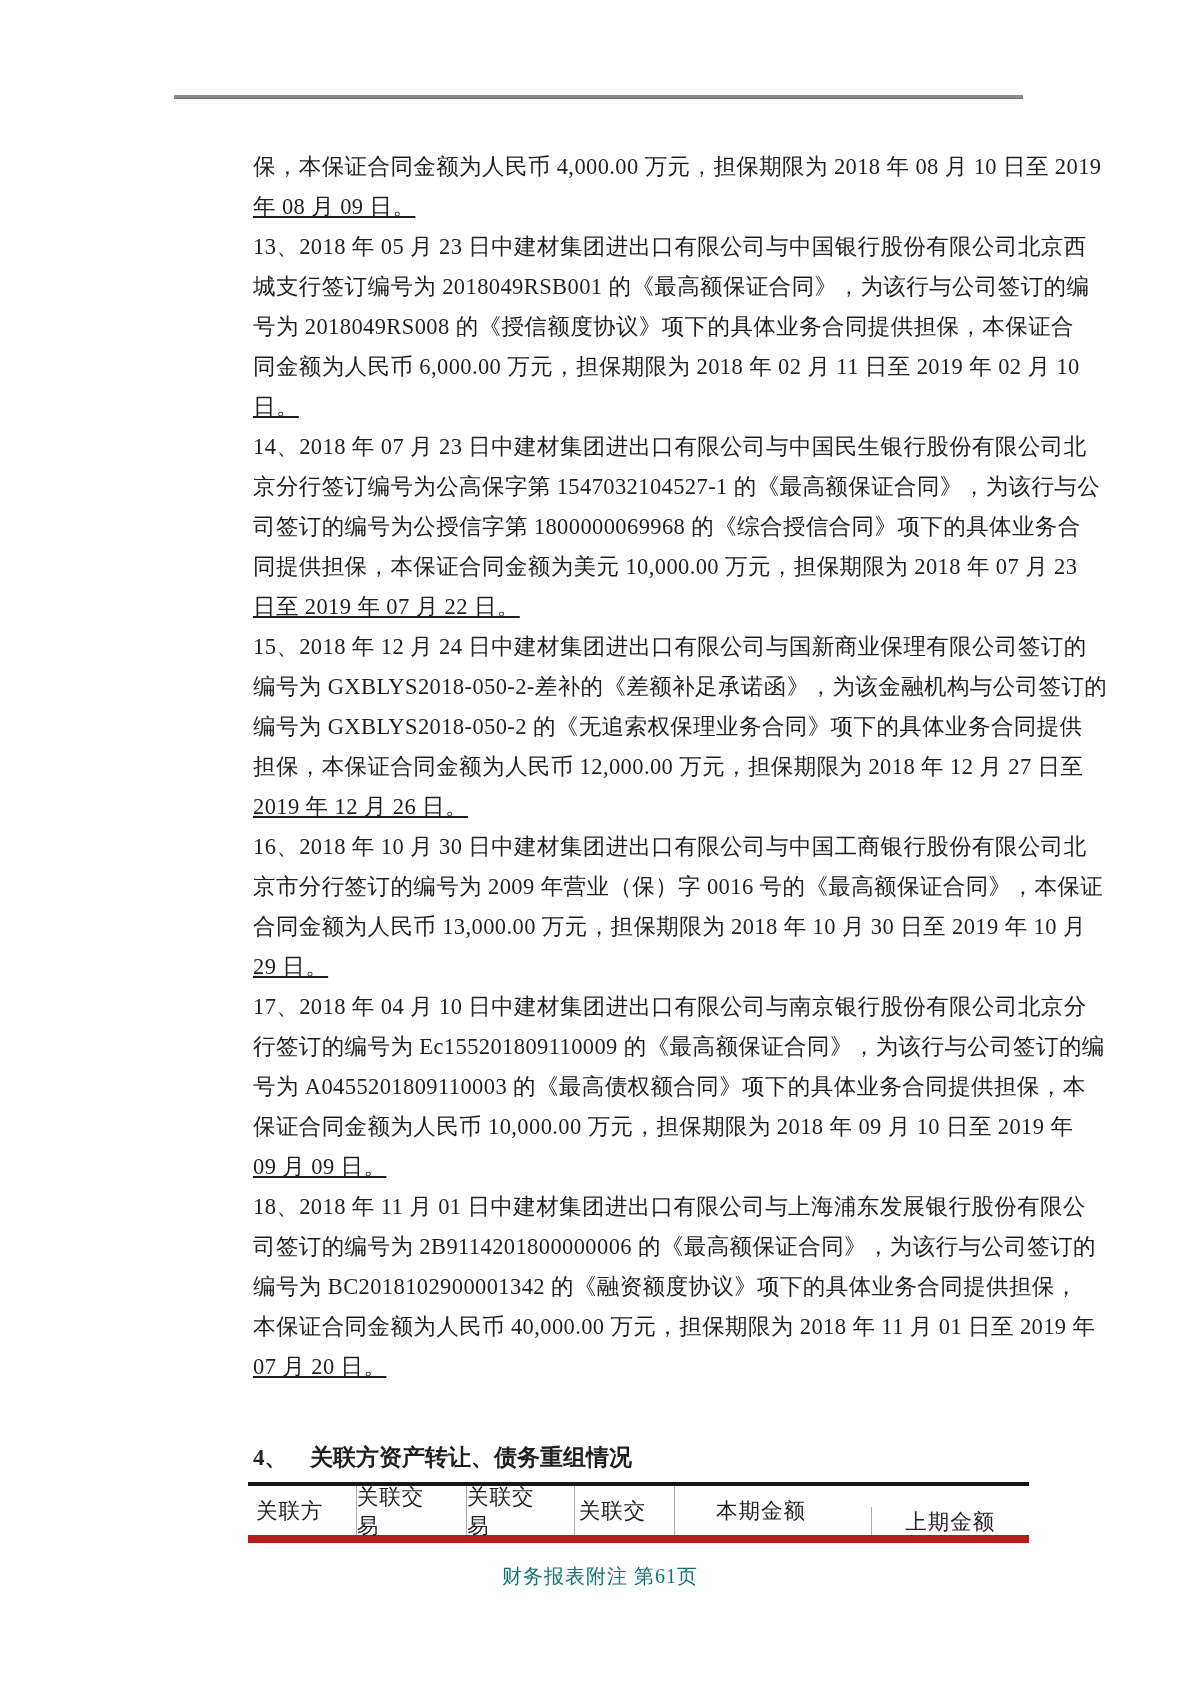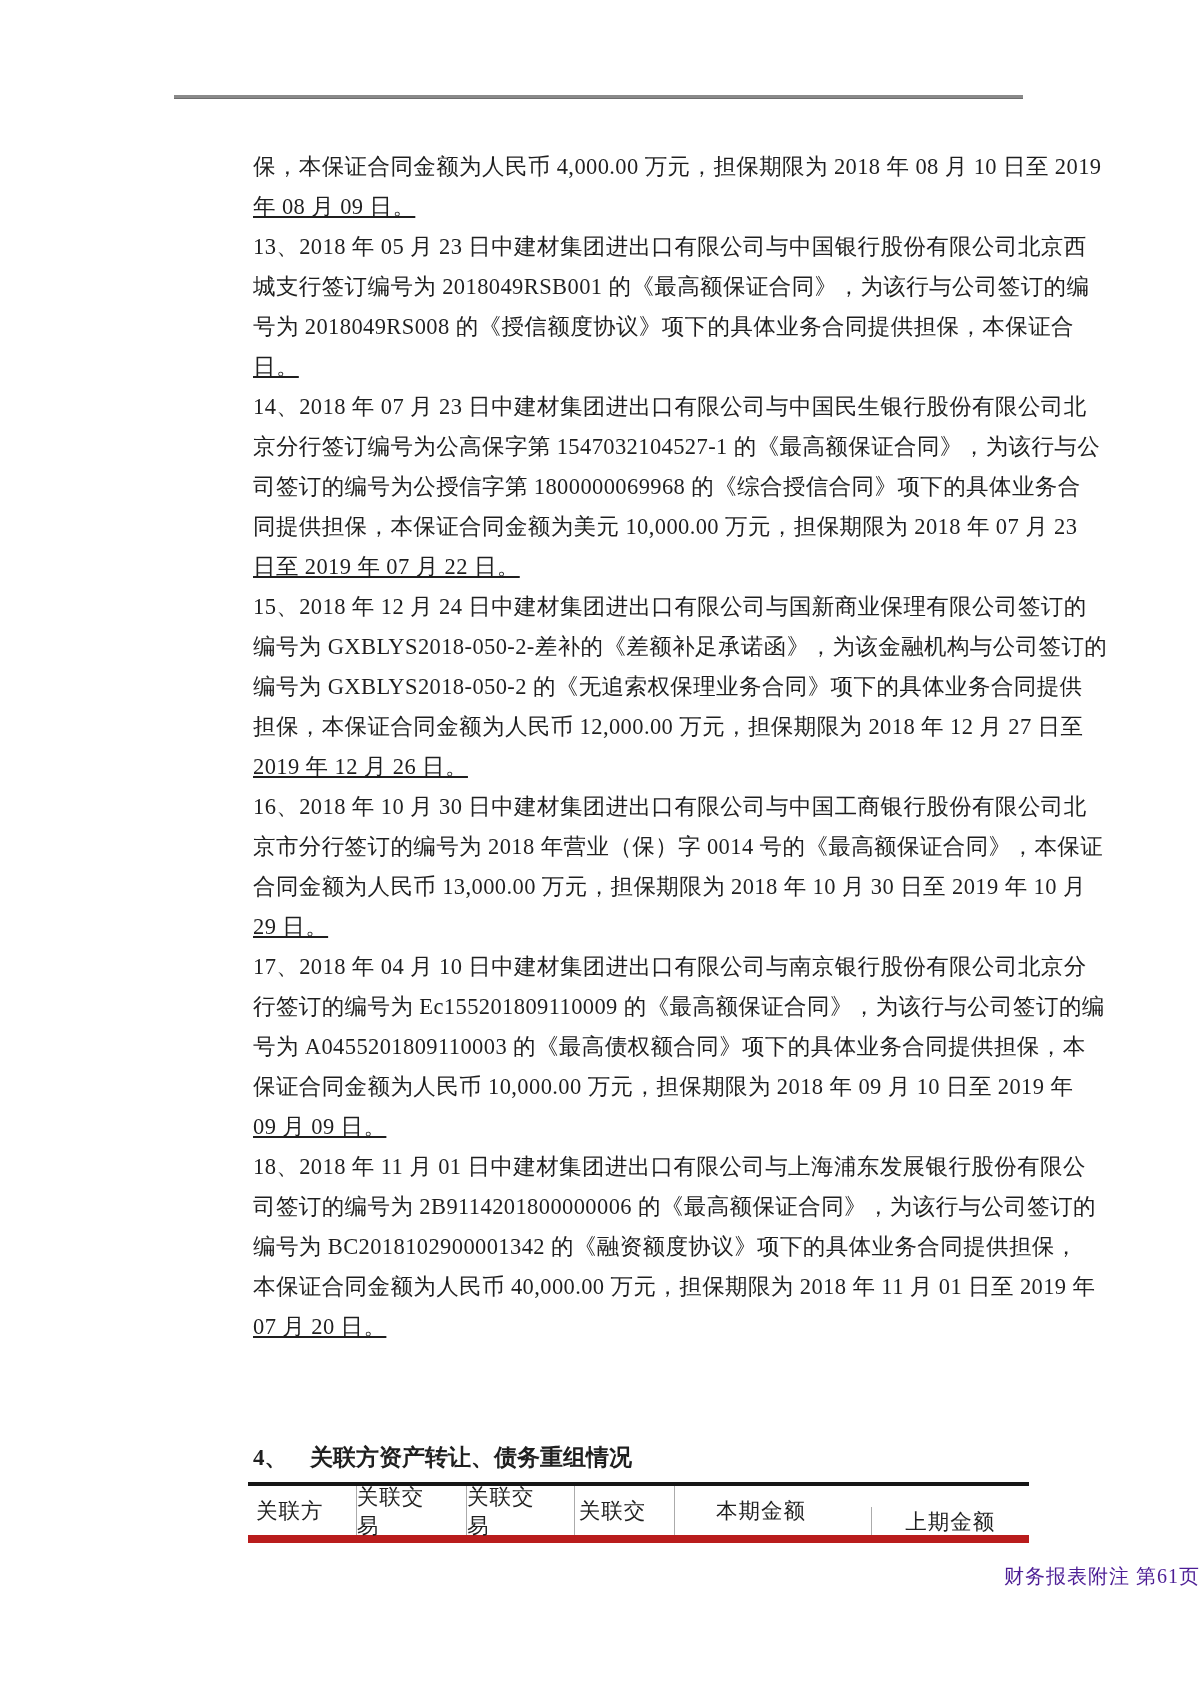--- a/index.html
+++ b/index.html
@@ -38,54 +38,55 @@
   .rel-table .cell{
     display:flex;align-items:center;justify-content:center;
     font-size:21.5px;letter-spacing:1px;box-sizing:border-box;
     border-left:1px solid #ababab;
   }
   .rel-table .cell:first-child{border-left:none;}
   .c0{width:99px;}.c1{width:102px;}.c2{width:99px;}
   .c3{width:90px;}.c4{width:204px;}.c5{width:187px;margin-top:21px;}
   .footer{
     position:absolute;left:0;top:1563px;width:1200px;
-    text-align:right;font-size:20px;letter-spacing:1px;color:#4c1d95;
+    text-align:center;font-size:20px;letter-spacing:1px;color:#0f766e;
   }
 </style>
 </head>
 <body>
 
 <div class="page">
 
   <div class="top-rule"></div>
 
   <div class="body-text">
 
     <div class="line">保，本保证合同金额为人民币 4,000.00 万元，担保期限为 2018 年 08 月 10 日至 2019</div>
     <div class="line last">年 08 月 09 日。</div>
 
     <div class="line">13、2018 年 05 月 23 日中建材集团进出口有限公司与中国银行股份有限公司北京西</div>
     <div class="line">城支行签订编号为 2018049RSB001 的《最高额保证合同》，为该行与公司签订的编</div>
     <div class="line">号为 2018049RS008 的《授信额度协议》项下的具体业务合同提供担保，本保证合</div>
+    <div class="line">同金额为人民币 6,000.00 万元，担保期限为 2018 年 02 月 11 日至 2019 年 02 月 10</div>
     <div class="line last">日。</div>
 
     <div class="line">14、2018 年 07 月 23 日中建材集团进出口有限公司与中国民生银行股份有限公司北</div>
     <div class="line">京分行签订编号为公高保字第 1547032104527-1 的《最高额保证合同》，为该行与公</div>
     <div class="line">司签订的编号为公授信字第 1800000069968 的《综合授信合同》项下的具体业务合</div>
     <div class="line">同提供担保，本保证合同金额为美元 10,000.00 万元，担保期限为 2018 年 07 月 23</div>
     <div class="line last">日至 2019 年 07 月 22 日。</div>
 
     <div class="line">15、2018 年 12 月 24 日中建材集团进出口有限公司与国新商业保理有限公司签订的</div>
     <div class="line">编号为 GXBLYS2018-050-2-差补的《差额补足承诺函》，为该金融机构与公司签订的</div>
     <div class="line">编号为 GXBLYS2018-050-2 的《无追索权保理业务合同》项下的具体业务合同提供</div>
     <div class="line">担保，本保证合同金额为人民币 12,000.00 万元，担保期限为 2018 年 12 月 27 日至</div>
     <div class="line last">2019 年 12 月 26 日。</div>
 
     <div class="line">16、2018 年 10 月 30 日中建材集团进出口有限公司与中国工商银行股份有限公司北</div>
-    <div class="line">京市分行签订的编号为 2018 年营业（保）字 0014 号的《最高额保证合同》，本保证</div>
+    <div class="line">京市分行签订的编号为 2009 年营业（保）字 0016 号的《最高额保证合同》，本保证</div>
     <div class="line">合同金额为人民币 13,000.00 万元，担保期限为 2018 年 10 月 30 日至 2019 年 10 月</div>
     <div class="line last">29 日。</div>
 
     <div class="line">17、2018 年 04 月 10 日中建材集团进出口有限公司与南京银行股份有限公司北京分</div>
     <div class="line">行签订的编号为 Ec155201809110009 的《最高额保证合同》，为该行与公司签订的编</div>
     <div class="line">号为 A0455201809110003 的《最高债权额合同》项下的具体业务合同提供担保，本</div>
     <div class="line">保证合同金额为人民币 10,000.00 万元，担保期限为 2018 年 09 月 10 日至 2019 年</div>
     <div class="line last">09 月 09 日。</div>
 
     <div class="line">18、2018 年 11 月 01 日中建材集团进出口有限公司与上海浦东发展银行股份有限公</div>

